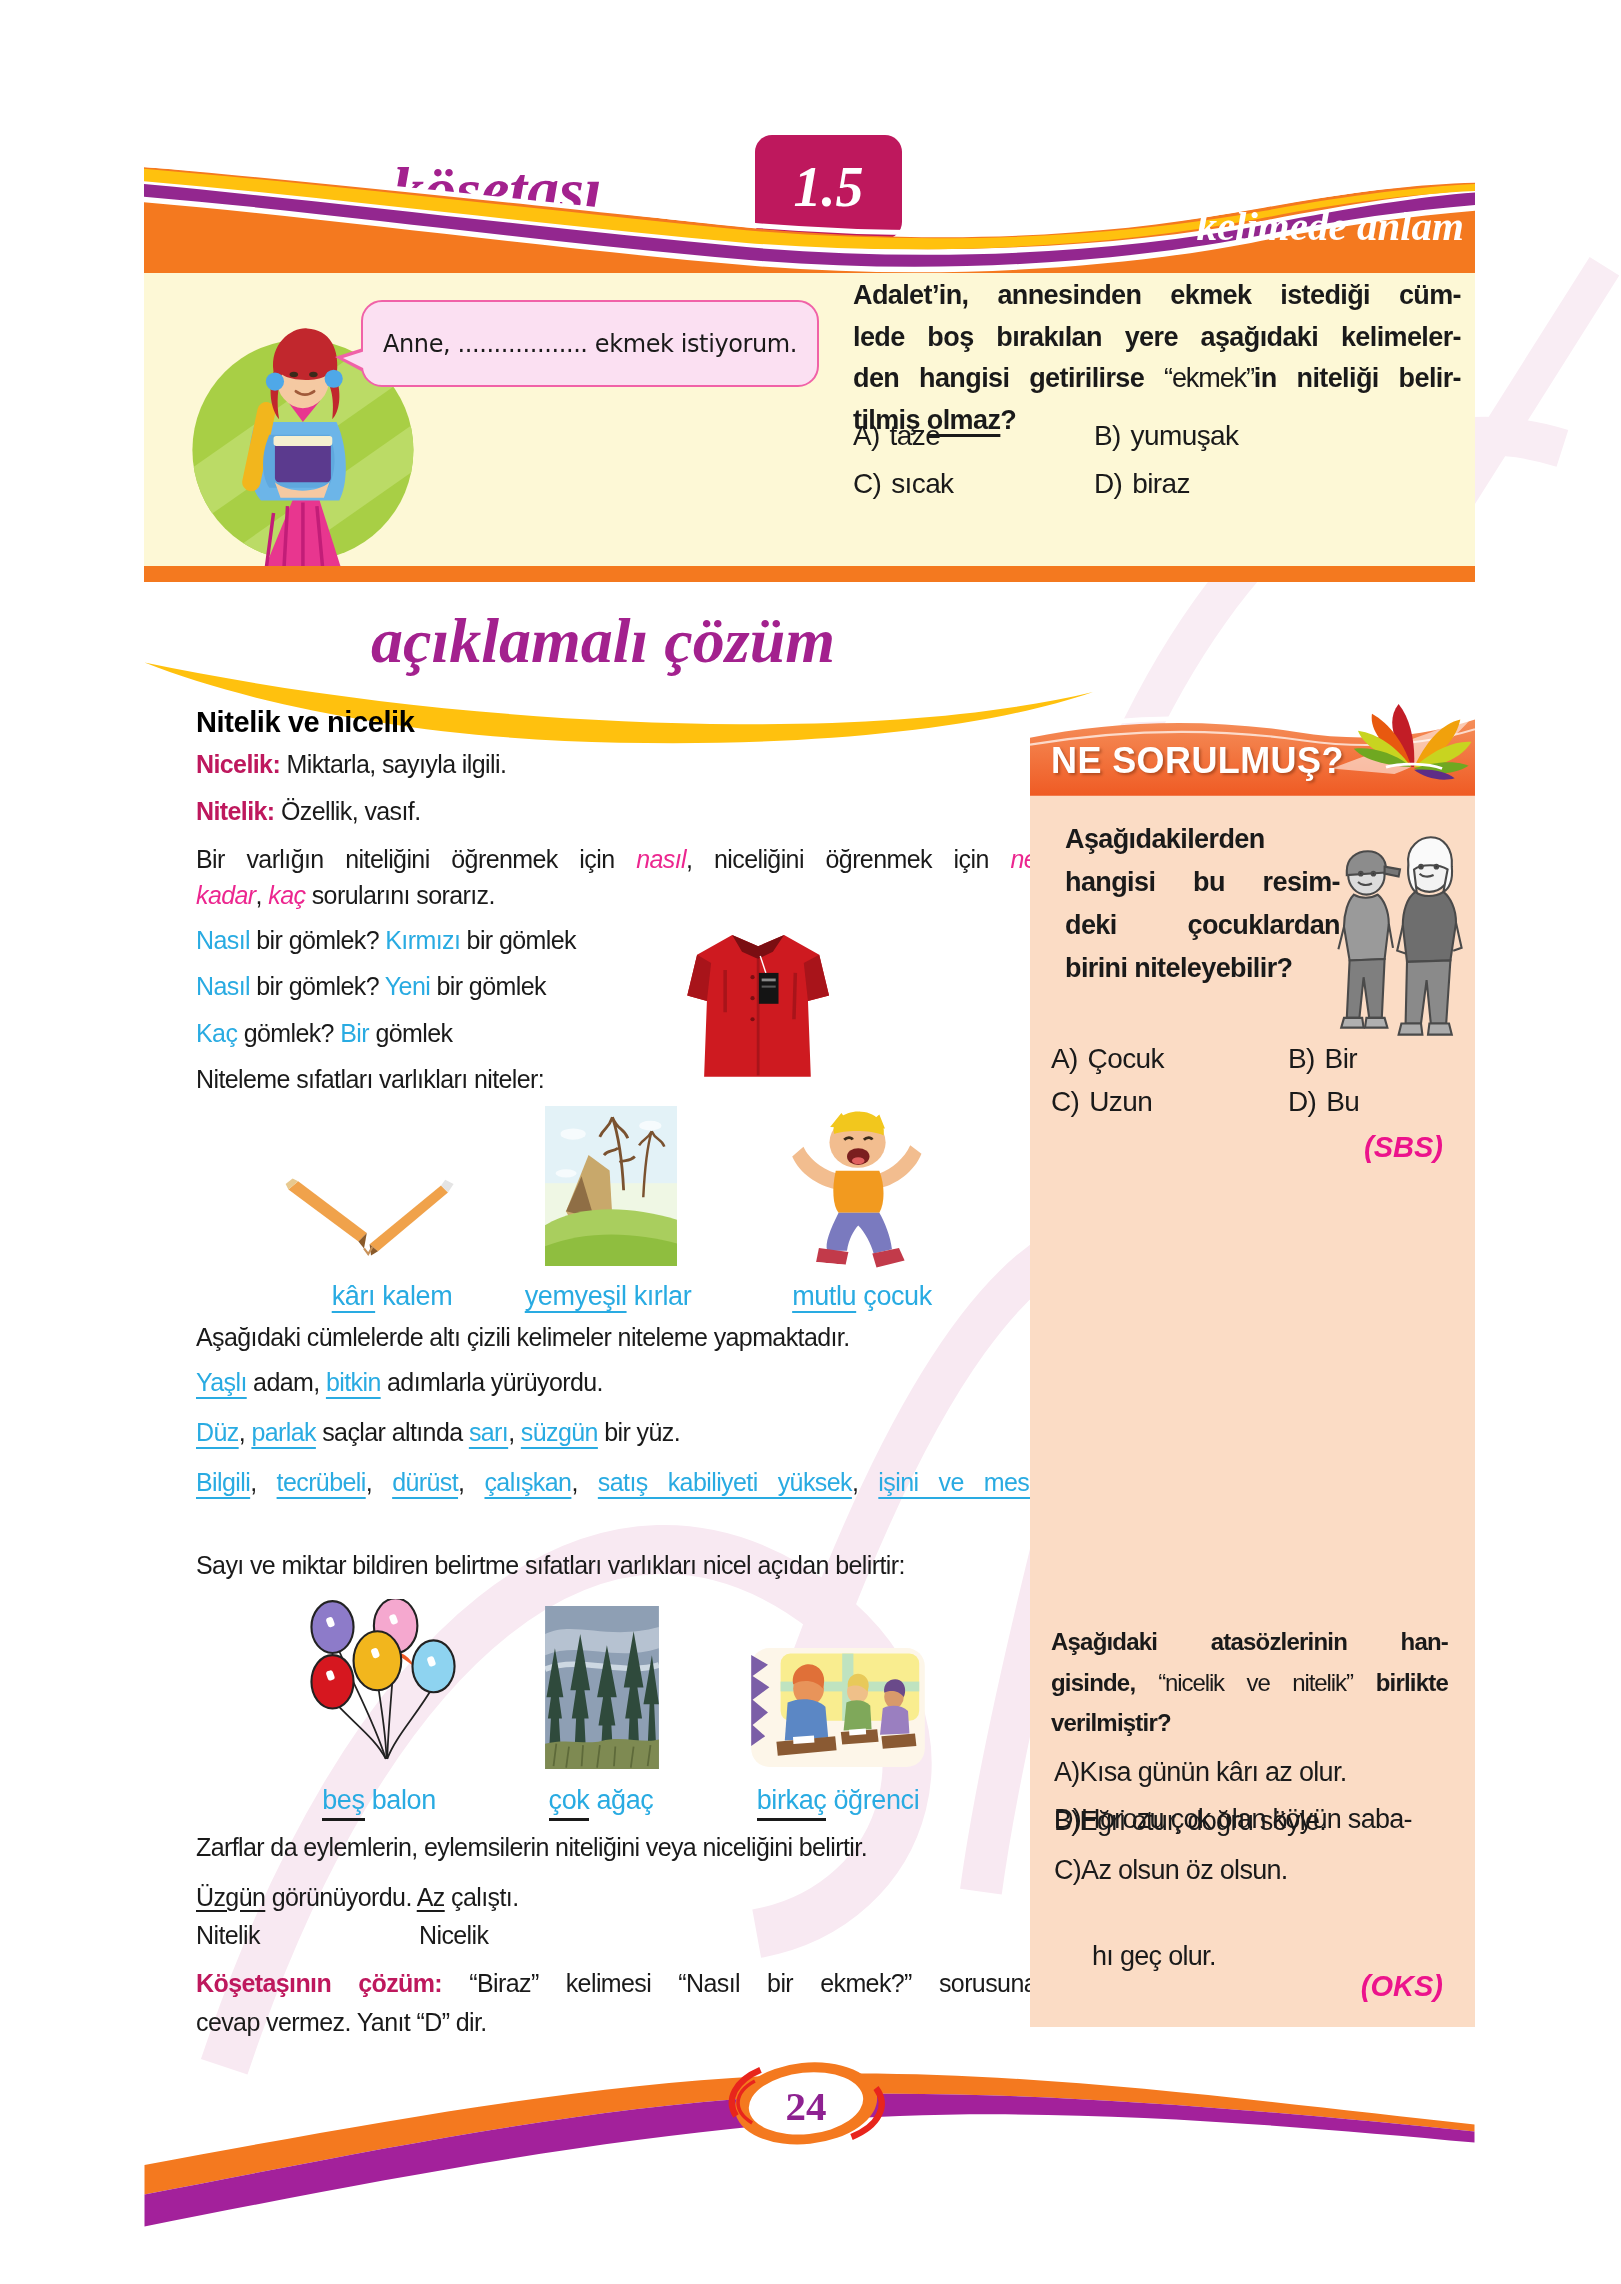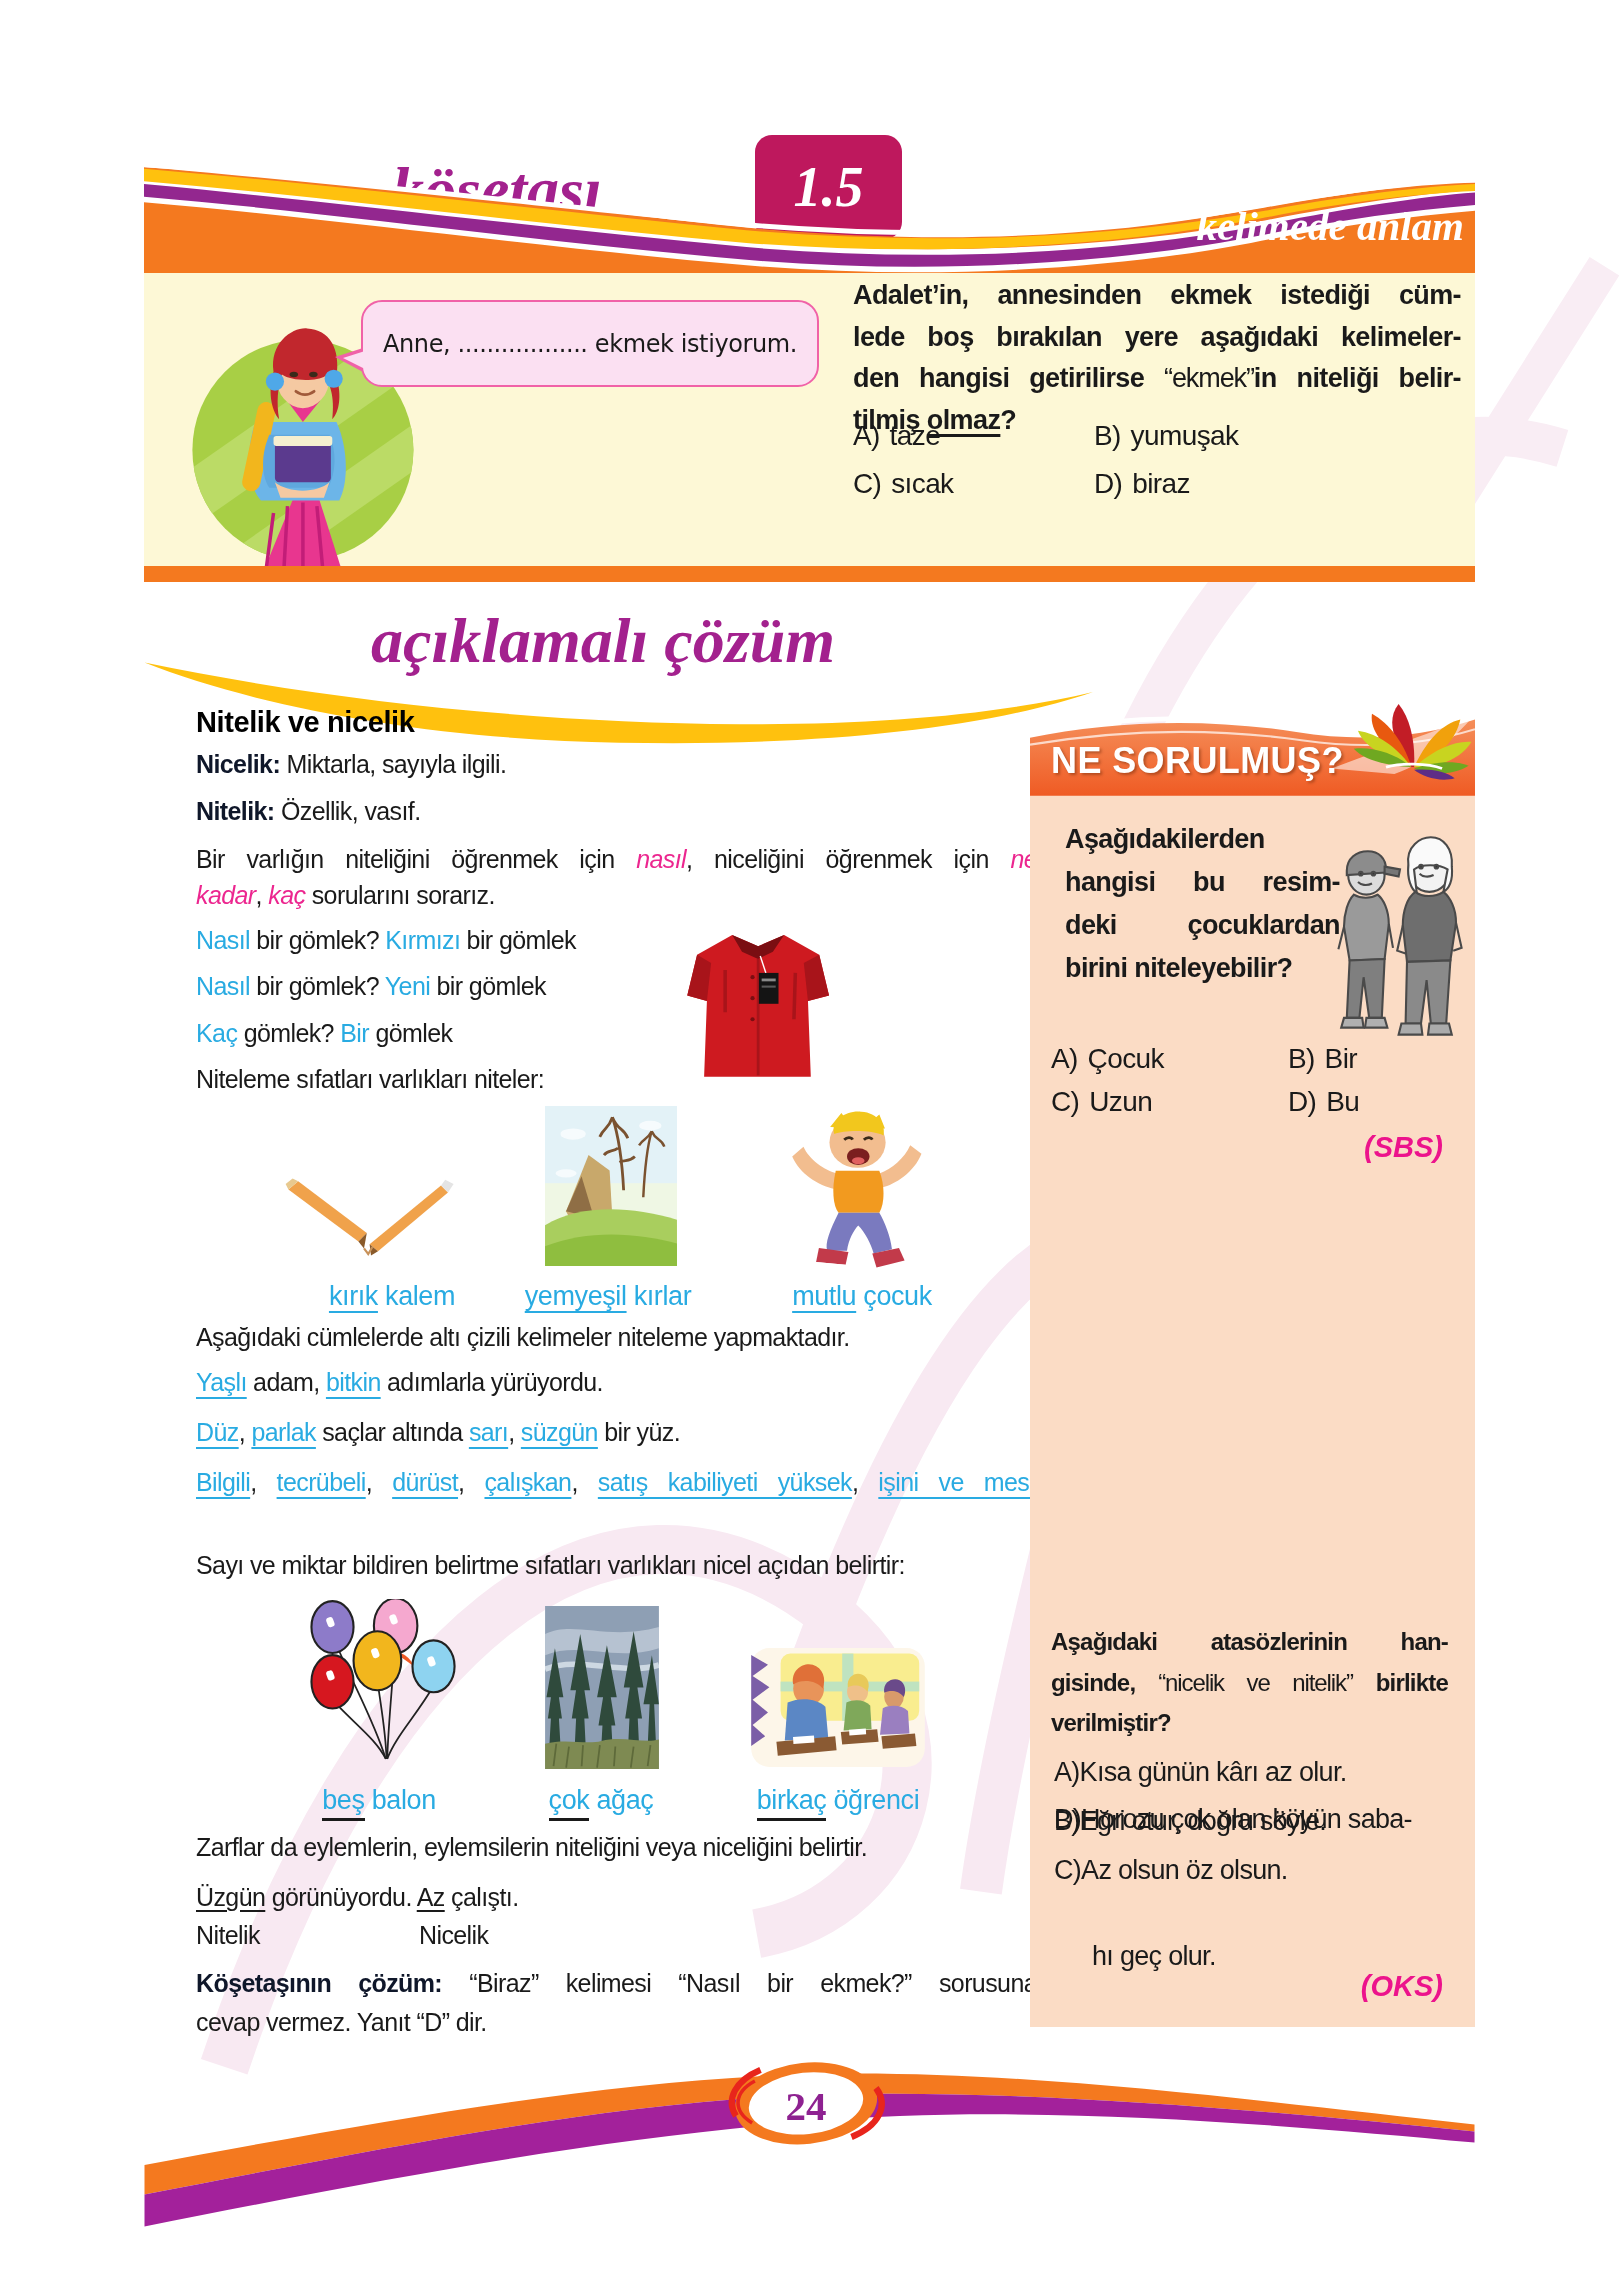--- a/index.html
+++ b/index.html
@@ -8,21 +8,21 @@
   .abs{position:absolute;}
   
   .seg-n{font-weight:normal;}
   .seg-b{font-weight:bold;}
   .seg-q{font-weight:normal;letter-spacing:-1.1px;}
   .seg-ub{font-weight:bold;text-decoration:underline;text-decoration-thickness:2.8px;text-underline-offset:4.9px;}
   .seg-c{color:#29ABE2;}
   .seg-cu{color:#29ABE2;text-decoration:underline;text-decoration-thickness:2.1px;text-underline-offset:6.3px;}
   .seg-cb{color:#29ABE2;border-bottom:3.5px solid #1a1a1a;padding-bottom:2.8px;}
   .seg-pi{color:#EC268F;font-style:italic;}
-  .seg-pb{color:#0f172a;font-weight:bold;}
+  .seg-pb{color:#be185d;font-weight:bold;}
   .seg-bu{text-decoration:underline;text-decoration-thickness:2.1px;text-underline-offset:4.2px;}
   
   .serifTitle{font-family:"Liberation Serif",serif;font-style:italic;font-weight:bold;color:#A3218E;}
   .para{font-size:25px;letter-spacing:-0.6px;white-space:nowrap;}
   .jline{text-align:justify;text-align-last:justify;}
   .lastline{text-align:left;text-align-last:left;}
   .qline{font-size:27px;font-weight:bold;letter-spacing:-0.6px;}
   .opt{font-size:28px;letter-spacing:-0.6px;white-space:nowrap;}
   .opt .k{display:inline-block;margin-right:9.8px;}
   .caption{font-size:27px;letter-spacing:-0.4px;text-align:center;white-space:nowrap;}
@@ -181,21 +181,21 @@
     <ellipse cx="100" cy="78" rx="9" ry="5" fill="#E06060"></ellipse>
     <path d="M70,96 C52,92 30,76 22,58 L6,72 C16,96 44,114 66,118 Z" fill="#F2BD8F"></path>
     <path d="M130,96 C148,90 166,74 174,56 L190,68 C180,94 152,112 134,116 Z" fill="#F2BD8F"></path>
     <path d="M68,92 C62,118 64,142 72,152 L130,152 C138,138 138,112 130,92 Z" fill="#F29A1F"></path>
     <path d="M72,152 C60,176 52,196 56,206 L84,206 C86,190 94,176 100,170 C110,180 118,196 122,210 L148,204 C146,186 138,166 130,152 Z" fill="#7A7ABF"></path>
     <path d="M44,202 L86,208 L82,226 L40,222 Z" fill="#C23A4A"></path>
     <path d="M120,210 L158,202 L166,220 L126,230 Z" fill="#C23A4A"></path>
     <path d="M40,222 L82,226 L80,234 L38,230 Z" fill="#ffffff"></path>
   </svg>
 
-  <div class="abs caption" style="left:308px;top:1281px;width:168px;"><span class="seg-cu">kırık</span><span class="seg-c"> kalem</span></div>
+  <div class="abs caption" style="left:308px;top:1281px;width:168px;"><span class="seg-cu">kârı</span><span class="seg-c"> kalem</span></div>
   <div class="abs caption" style="left:517px;top:1281px;width:182px;"><span class="seg-cu">yemyeşil</span><span class="seg-c"> kırlar</span></div>
   <div class="abs caption" style="left:778px;top:1281px;width:168px;"><span class="seg-cu">mutlu</span><span class="seg-c"> çocuk</span></div>
 
   <div class="abs para" style="left:196px;top:1323px;">Aşağıdaki cümlelerde altı çizili kelimeler niteleme yapmaktadır.</div>
   <div class="abs para" style="left:196px;top:1368px;"><span class="seg-cu">Yaşlı</span><span class="seg-n"> adam, </span><span class="seg-cu">bitkin</span><span class="seg-n"> adımlarla yürüyordu.</span></div>
   <div class="abs para" style="left:196px;top:1418px;"><span class="seg-cu">Düz</span><span class="seg-n">, </span><span class="seg-cu">parlak</span><span class="seg-n"> saçlar altında </span><span class="seg-cu">sarı</span><span class="seg-n">, </span><span class="seg-cu">süzgün</span><span class="seg-n"> bir yüz.</span></div>
   <div class="abs para jline" style="left:196px;top:1468px;width:841px;white-space:normal;"><span class="seg-cu">Bilgili</span><span class="seg-n">, </span><span class="seg-cu">tecrübeli</span><span class="seg-n">, </span><span class="seg-cu">dürüst</span><span class="seg-n">, </span><span class="seg-cu">çalışkan</span><span class="seg-n">, </span><span class="seg-cu">satış kabiliyeti yüksek</span><span class="seg-n">, </span><span class="seg-cu">işini ve mes-</span></div>
   <div class="abs para" style="left:196px;top:1551px;">Sayı ve miktar bildiren belirtme sıfatları varlıkları nicel açıdan belirtir:</div>
 
   <svg class="abs" style="left:289px;top:1599px;" width="181" height="167" viewBox="0 0 258 238">

